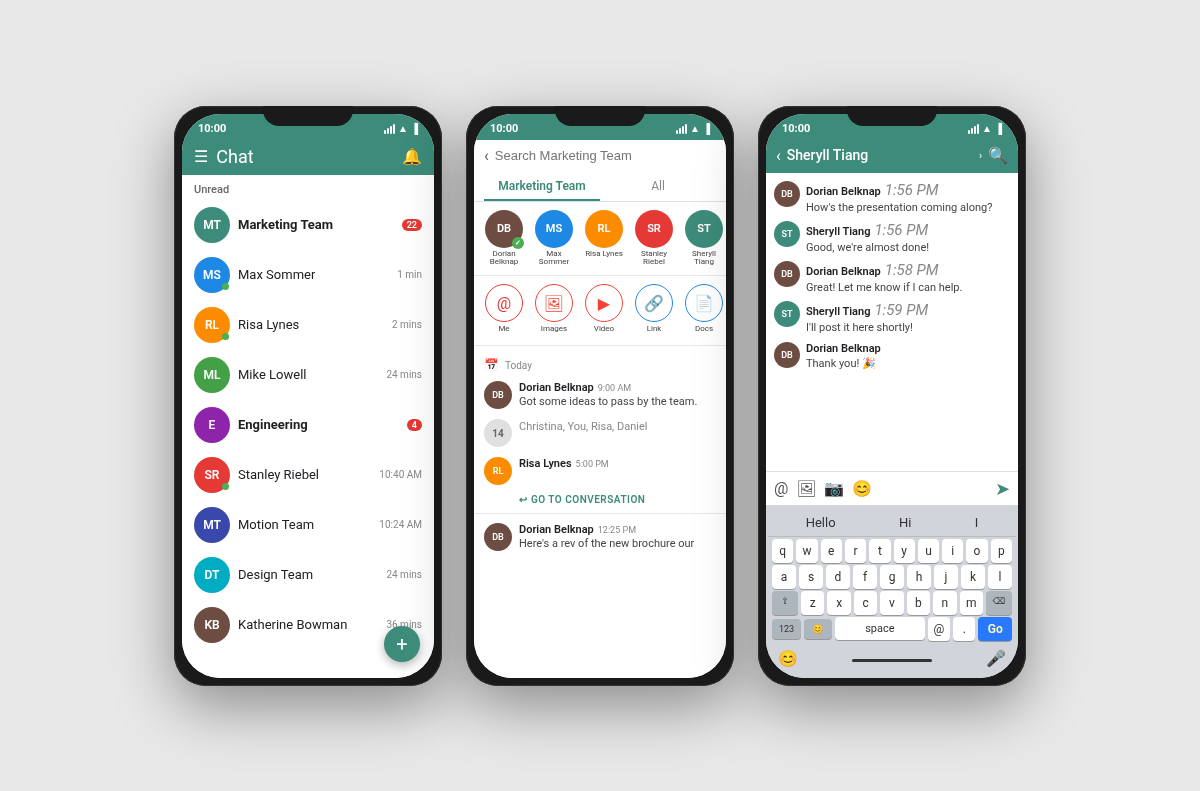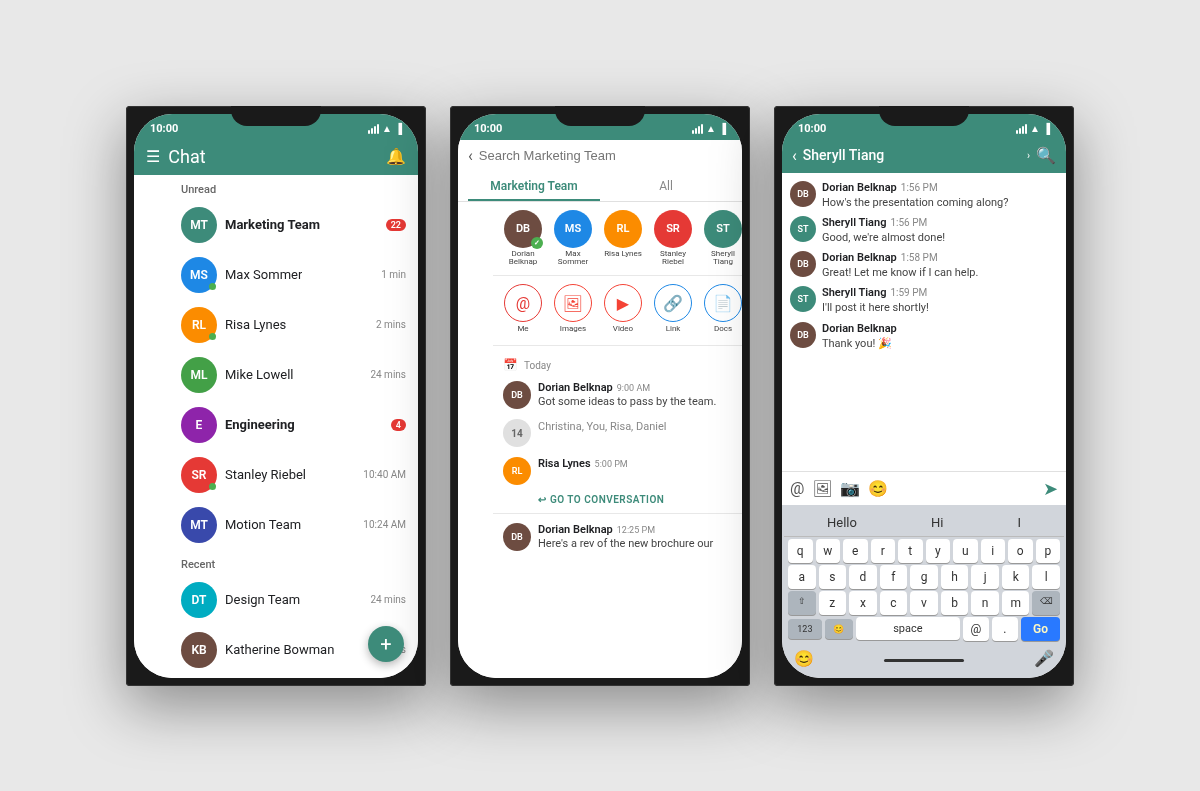--- a/index.html
+++ b/index.html
@@ -9,24 +9,24 @@
       justify-content: center;
       align-items: center;
       min-height: 100vh;
       font-family: -apple-system, BlinkMacSystemFont, 'Segoe UI', Roboto, sans-serif;
       gap: 24px;
       padding: 20px;
     }
 
     
     .phone {
-      width: 300px;
+      width: 268px;
       height: 580px;
       background: #1a1a1a;
-      border-radius: 4px;
+      border-radius: 32px;
       padding: 8px;
       box-shadow: 0 20px 60px rgba(0,0,0,0.4), inset 0 0 0 1px #333;
       position: relative;
       flex-shrink: 0;
     }
     .phone-inner {
       width: 100%;
       height: 100%;
       background: #fff;
       border-radius: 38px;
@@ -80,21 +80,21 @@
       align-items: center;
       justify-content: space-between;
       flex-shrink: 0;
     }
     .app-header .title { font-size: 18px; font-weight: 400; }
     .header-left { display: flex; align-items: center; gap: 8px; }
     .hamburger-icon { font-size: 16px; cursor: pointer; }
     .bell-icon { font-size: 16px; }
 
     
-    .content { flex: 1; overflow-y: auto; background: #fff; padding-left: 35px; }
+    .content { flex: 1; overflow-y: auto; background: #fff; }
     .content::-webkit-scrollbar { display: none; }
 
     
     .section-label {
       font-size: 11px;
       color: #666;
       padding: 8px 12px 4px;
       font-weight: 500;
     }
 
@@ -395,21 +395,21 @@
       align-items: center;
       justify-content: center;
       font-size: 9px;
       font-weight: 600;
       color: white;
       flex-shrink: 0;
     }
     .conv-body { flex: 1; }
     .conv-meta { display: flex; align-items: baseline; gap: 4px; margin-bottom: 2px; }
     .conv-sender { font-size: 11px; font-weight: 600; color: #202124; }
-    .conv-time { font-size: 10px; color: #888; }
+    .conv-time { font-size: 15px; color: #888; font-style: italic; }
     .conv-text { font-size: 11px; color: #444; line-height: 1.3; }
 
     
     .compose-bar {
       display: flex;
       align-items: center;
       padding: 6px 8px;
       border-top: 1px solid #e0e0e0;
       gap: 6px;
       background: #fff;
@@ -607,21 +607,20 @@
       <div class="chat-avatar c-indigo">MT</div>
       <div class="chat-info">
         <div class="chat-meta">
           <span class="chat-name">Motion Team</span>
 
           <span class="chat-time">10:24 AM</span>
         </div>
       </div>
 
     </div>
-        <div class="section-label">Recent</div>
         <div class="chat-item">
       <div class="chat-avatar c-cyan">DT</div>
       <div class="chat-info">
         <div class="chat-meta">
           <span class="chat-name">Design Team</span>
 
           <span class="chat-time">24 mins</span>
         </div>
       </div>
 

